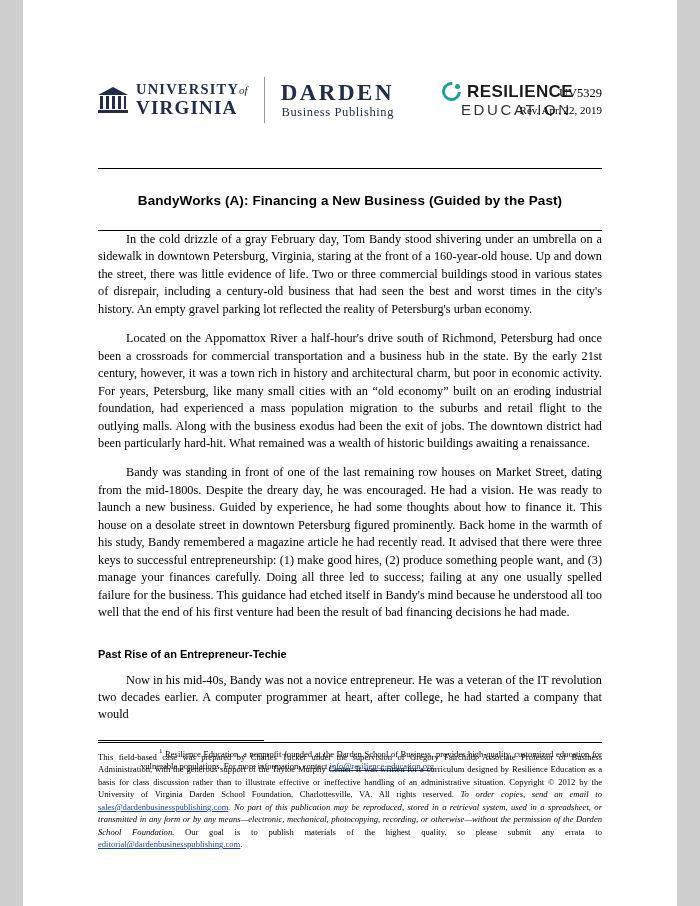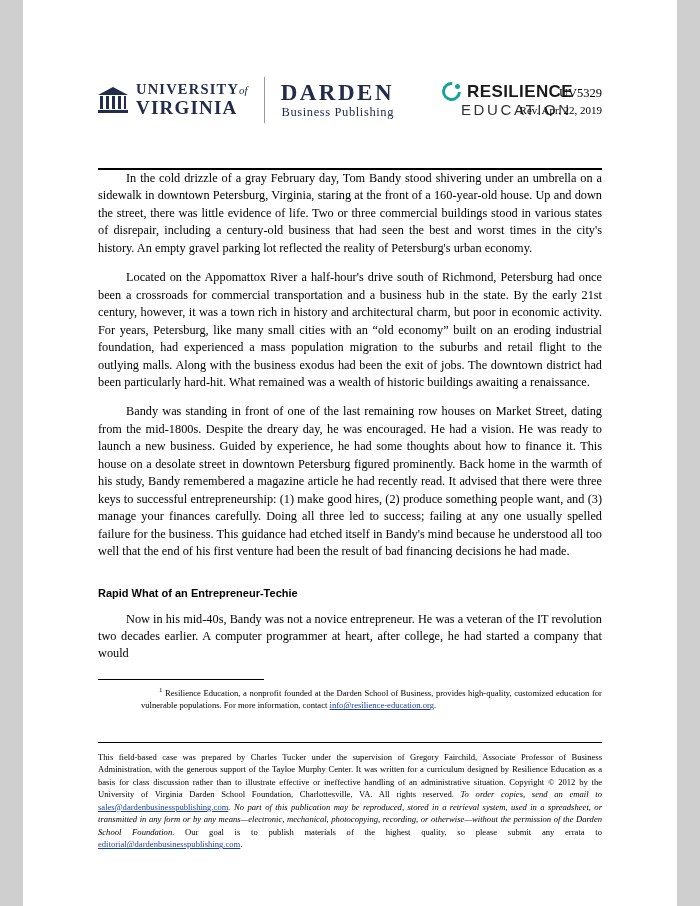--- a/index.html
+++ b/index.html
@@ -287,28 +287,29 @@
         <div class="r2">EDUCATION</div>
       </div>
 
       <div class="doc-id">
         <div class="uv">UV5329</div>
         <div class="rev">Rev. Apr. 22, 2019</div>
       </div>
     </div>
 
     <div class="rule"></div>
+    <div class="title">BandyWorks (A): Financing a New Business (Guided by the Past)</div>
     <div class="rule2"></div>
 
     <p class="body">In the cold drizzle of a gray February day, Tom Bandy stood shivering under an umbrella on a sidewalk in downtown Petersburg, Virginia, staring at the front of a 160-year-old house. Up and down the street, there was little evidence of life. Two or three commercial buildings stood in various states of disrepair, including a century-old business that had seen the best and worst times in the city's history. An empty gravel parking lot reflected the reality of Petersburg's urban economy.</p>
     <p class="body">Located on the Appomattox River a half-hour's drive south of Richmond, Petersburg had once been a crossroads for commercial transportation and a business hub in the state. By the early 21st century, however, it was a town rich in history and architectural charm, but poor in economic activity. For years, Petersburg, like many small cities with an “old economy” built on an eroding industrial foundation, had experienced a mass population migration to the suburbs and retail flight to the outlying malls. Along with the business exodus had been the exit of jobs. The downtown district had been particularly hard-hit. What remained was a wealth of historic buildings awaiting a renaissance.</p>
     <p class="body">Bandy was standing in front of one of the last remaining row houses on Market Street, dating from the mid-1800s. Despite the dreary day, he was encouraged. He had a vision. He was ready to launch a new business. Guided by experience, he had some thoughts about how to finance it. This house on a desolate street in downtown Petersburg figured prominently. Back home in the warmth of his study, Bandy remembered a magazine article he had recently read. It advised that there were three keys to successful entrepreneurship: (1) make good hires, (2) produce something people want, and (3) manage your finances carefully. Doing all three led to success; failing at any one usually spelled failure for the business. This guidance had etched itself in Bandy's mind because he understood all too well that the end of his first venture had been the result of bad financing decisions he had made.</p>
 
     <div class="section-head">
-      <span>Rapid What of an Entrepreneur-Techie</span>
+      <span>Past Rise of an Entrepreneur-Techie</span>
     </div>
     <p class="body">Now in his mid-40s, Bandy was not a novice entrepreneur. He was a veteran of the IT revolution two decades earlier. A computer programmer at heart, after college, he had started a company that would</p>
 
     <div class="fn-rule"></div>
     <div class="footnote">
       <sup>1</sup>
       <span>Resilience Education, a nonprofit founded at the Darden School of Business, provides high-quality, customized education for vulnerable populations. For more information, contact </span><a class="link" href="#">info@resilience-education.org</a><span>.</span>
     </div>
   </div>
 

